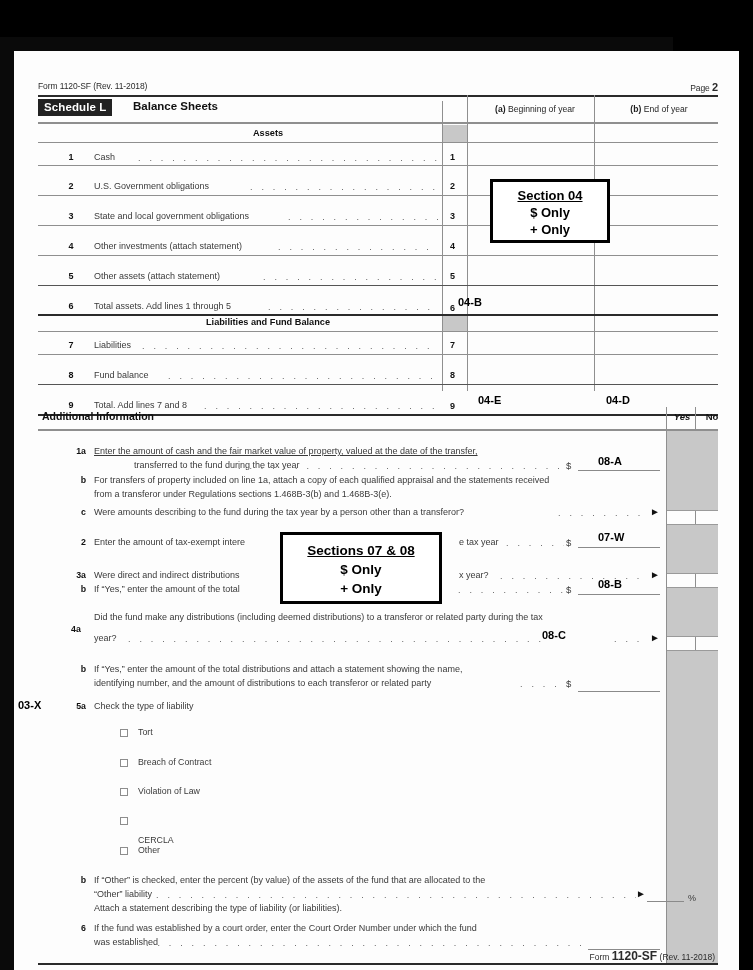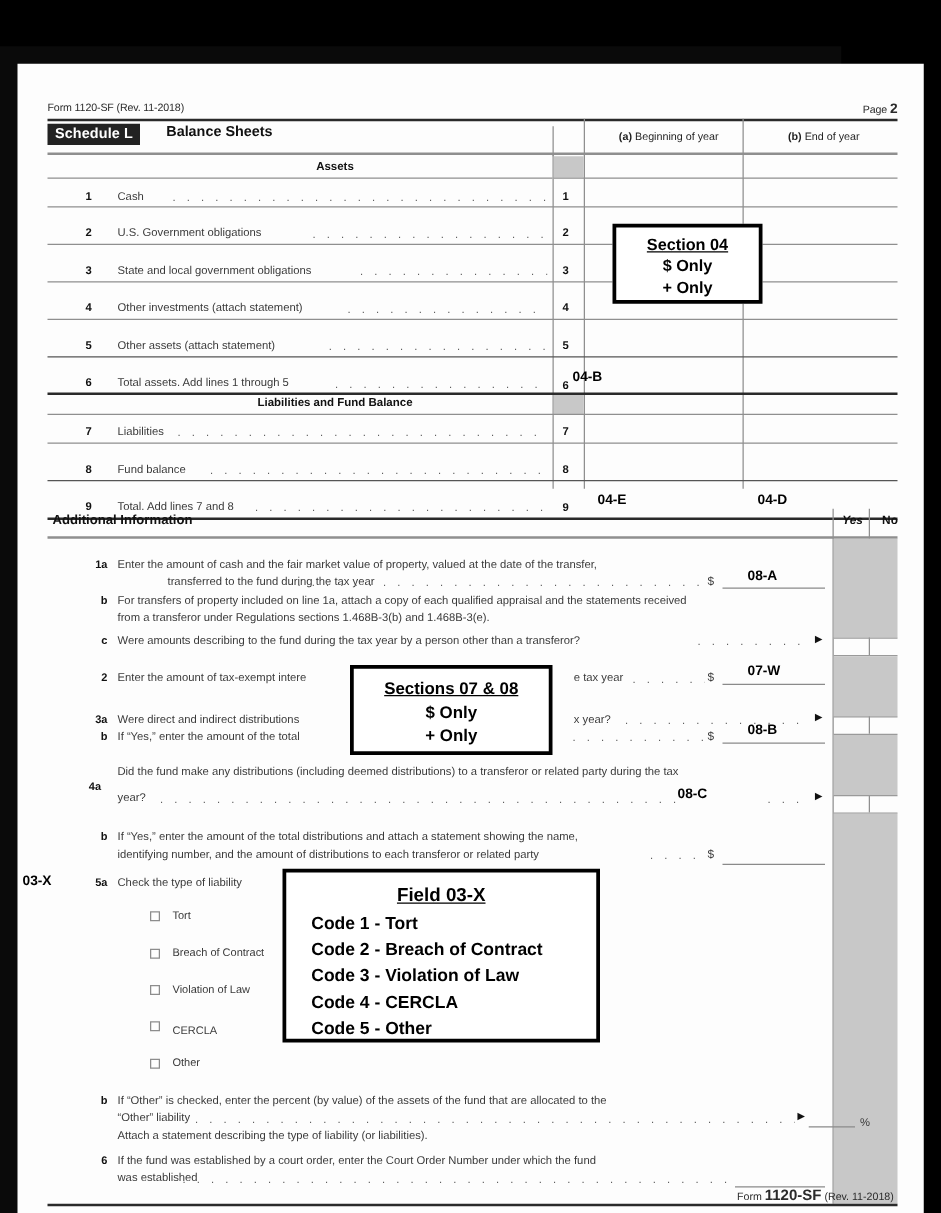--- a/index.html
+++ b/index.html
@@ -251,21 +251,21 @@
     <div class="grayblk" style="left:629px;top:244px;width:51px;height:312px;"></div>
 
     <div style="position:absolute;left:629px;top:104px;width:28px;height:13px;"></div>
     <div style="position:absolute;left:658px;top:104px;width:22px;height:13px;"></div>
     <div style="position:absolute;left:629px;top:167px;width:28px;height:13px;"></div>
     <div style="position:absolute;left:658px;top:167px;width:22px;height:13px;"></div>
     <div style="position:absolute;left:629px;top:230px;width:28px;height:13px;"></div>
     <div style="position:absolute;left:658px;top:230px;width:22px;height:13px;"></div>
 
     <div class="q-num" style="left:28px;top:39px;">1a</div>
-    <div class="q-txt" style="left:56px;top:39px;">Enter the amount of cash and the fair market value of property, valued at the date of the transfer,</div>
+    <div class="q-txt" style="left:56px;top:39px;text-decoration:underline;">Enter the amount of cash and the fair market value of property, valued at the date of the transfer,</div>
     <div class="q-txt" style="left:56px;top:53px;padding-left:40px;">transferred to the fund during the tax year</div>
     <div class="leader" style="left:200px;top:54px;width:325px;">. . . . . . . . . . . . . . . . . . . . . . . . . . . . . . . . . . . . . . . . . . . . . . . . . . . . . .</div>
     <div class="dollar" style="left:528px;top:53px;">$</div>
     <div class="entryval" style="left:560px;top:48px;">08-A</div>
     <div class="u-line" style="left:540px;top:63px;width:82px;"></div>
 
     <div class="q-num" style="left:28px;top:68px;">b</div>
     <div class="q-txt" style="left:56px;top:68px;">For transfers of property included on line 1a, attach a copy of each qualified appraisal and the statements received</div>
     <div class="q-txt" style="left:56px;top:82px;">from a transferor under Regulations sections 1.468B-3(b) and 1.468B-3(e).</div>
 
@@ -317,21 +317,21 @@
     <div class="cbox" style="left:82px;top:322px;"></div>
     <div class="cbox-lbl" style="left:100px;top:320px;">Tort</div>
 
     <div class="cbox" style="left:82px;top:352px;"></div>
     <div class="cbox-lbl" style="left:100px;top:350px;">Breach of Contract</div>
 
     <div class="cbox" style="left:82px;top:381px;"></div>
     <div class="cbox-lbl" style="left:100px;top:379px;">Violation of Law</div>
 
     <div class="cbox" style="left:82px;top:410px;"></div>
-    <div class="cbox-lbl" style="left:100px;top:412px;">CERCLA</div>
+    <div class="cbox-lbl" style="left:100px;top:428px;">CERCLA</div>
 
     <div class="cbox" style="left:82px;top:440px;"></div>
     <div class="cbox-lbl" style="left:100px;top:438px;">Other</div>
 
     <div class="q-num" style="left:28px;top:468px;">b</div>
     <div class="q-txt" style="left:56px;top:468px;">If “Other” is checked, enter the percent (by value) of the assets of the fund that are allocated to the</div>
     <div class="q-txt" style="left:56px;top:482px;">“Other” liability</div>
     <div class="leader" style="left:118px;top:483px;width:480px;">. . . . . . . . . . . . . . . . . . . . . . . . . . . . . . . . . . . . . . . . . . . . . . . . . . . . . .</div>
     <div class="arrow" style="left:598px;top:482px;">►</div>
     <div class="u-line" style="left:609px;top:494px;width:37px;"></div>
@@ -352,28 +352,20 @@
     <span class="li" style="font-size:13px;line-height:17px;">$ Only</span>
     <span class="li" style="font-size:13px;line-height:17px;">+ Only</span>
   </div>
 
   <div class="note" style="left:266px;top:481px;width:162px;height:72px;padding-top:6px;">
     <span class="ttl" style="font-size:13.5px;line-height:19px;">Sections 07 &amp; 08</span>
     <span class="li" style="font-size:13.5px;line-height:19px;">$ Only</span>
     <span class="li" style="font-size:13.5px;line-height:19px;">+ Only</span>
   </div>
 
-  <div class="note" style="left:212px;top:644px;width:254px;height:139px;padding-top:7px;text-align:left;">
-    <span class="ttl" style="font-size:15px;line-height:23px;text-align:center;">Field 03-X</span>
-    <span class="li" style="font-size:14px;line-height:21px;padding-left:20px;">Code 1 - Tort</span>
-    <span class="li" style="font-size:14px;line-height:21px;padding-left:20px;">Code 2 - Breach of Contract</span>
-    <span class="li" style="font-size:14px;line-height:21px;padding-left:20px;">Code 3 - Violation of Law</span>
-    <span class="li" style="font-size:14px;line-height:21px;padding-left:20px;">Code 4 - CERCLA</span>
-    <span class="li" style="font-size:14px;line-height:21px;padding-left:20px;">Code 5 - Other</span>
-  </div>
 
   <div class="footer">
     <span>Form</span>
     <span class="big">1120-SF</span>
     <span>(Rev. 11-2018)</span>
   </div>
 
  </div>
 </div>
 

